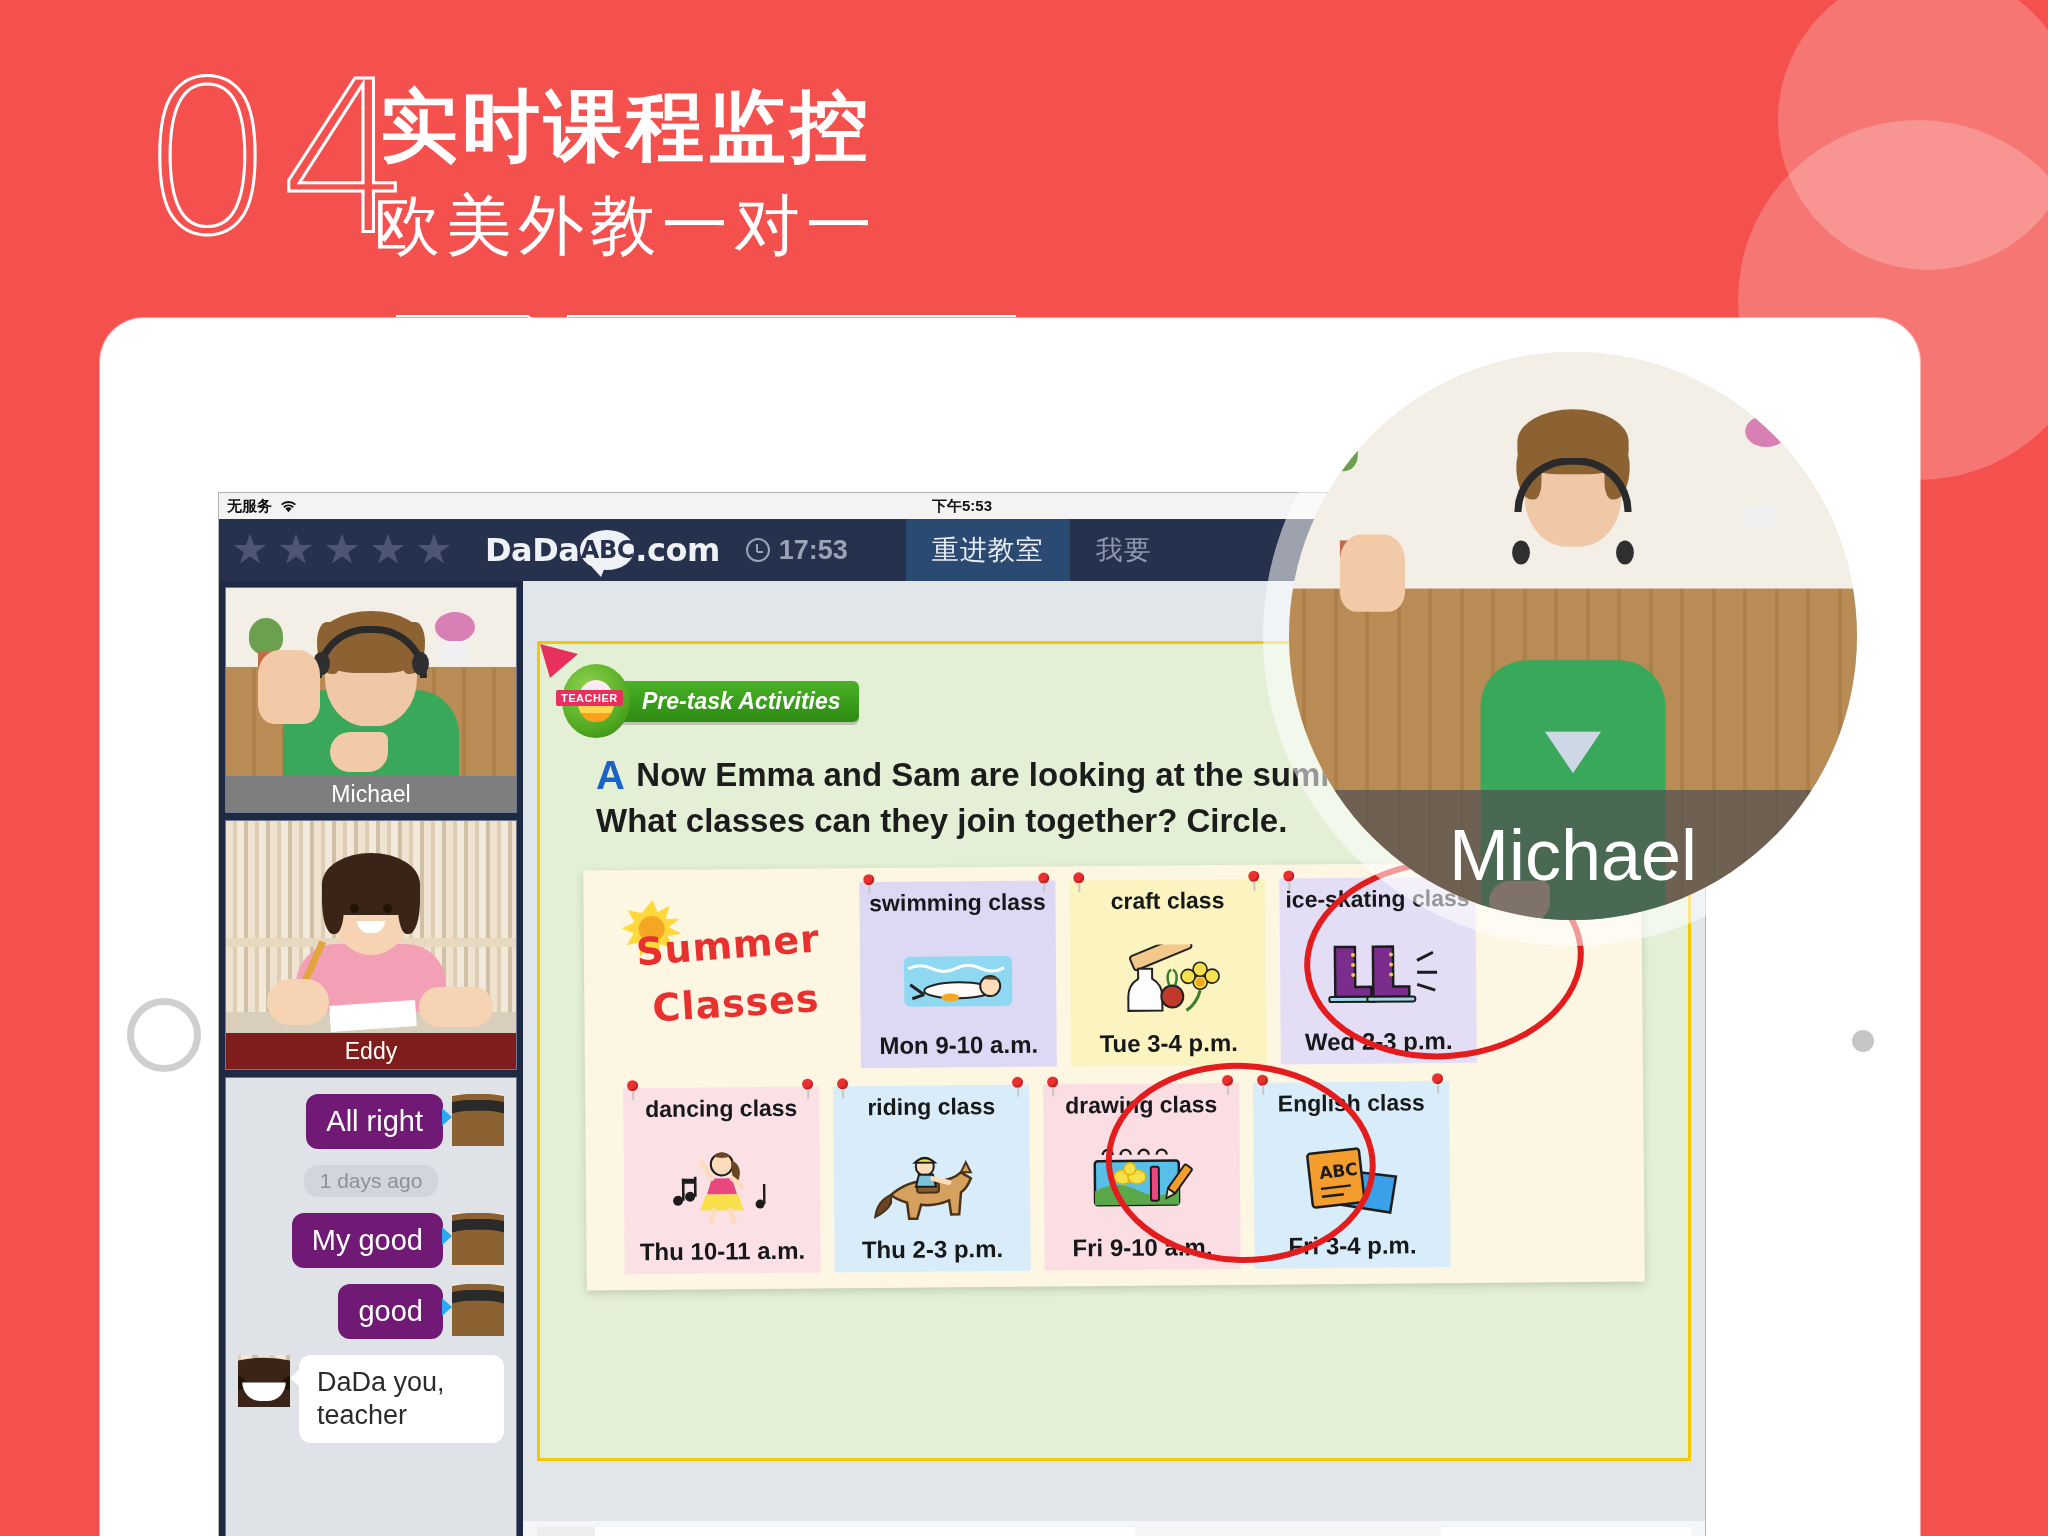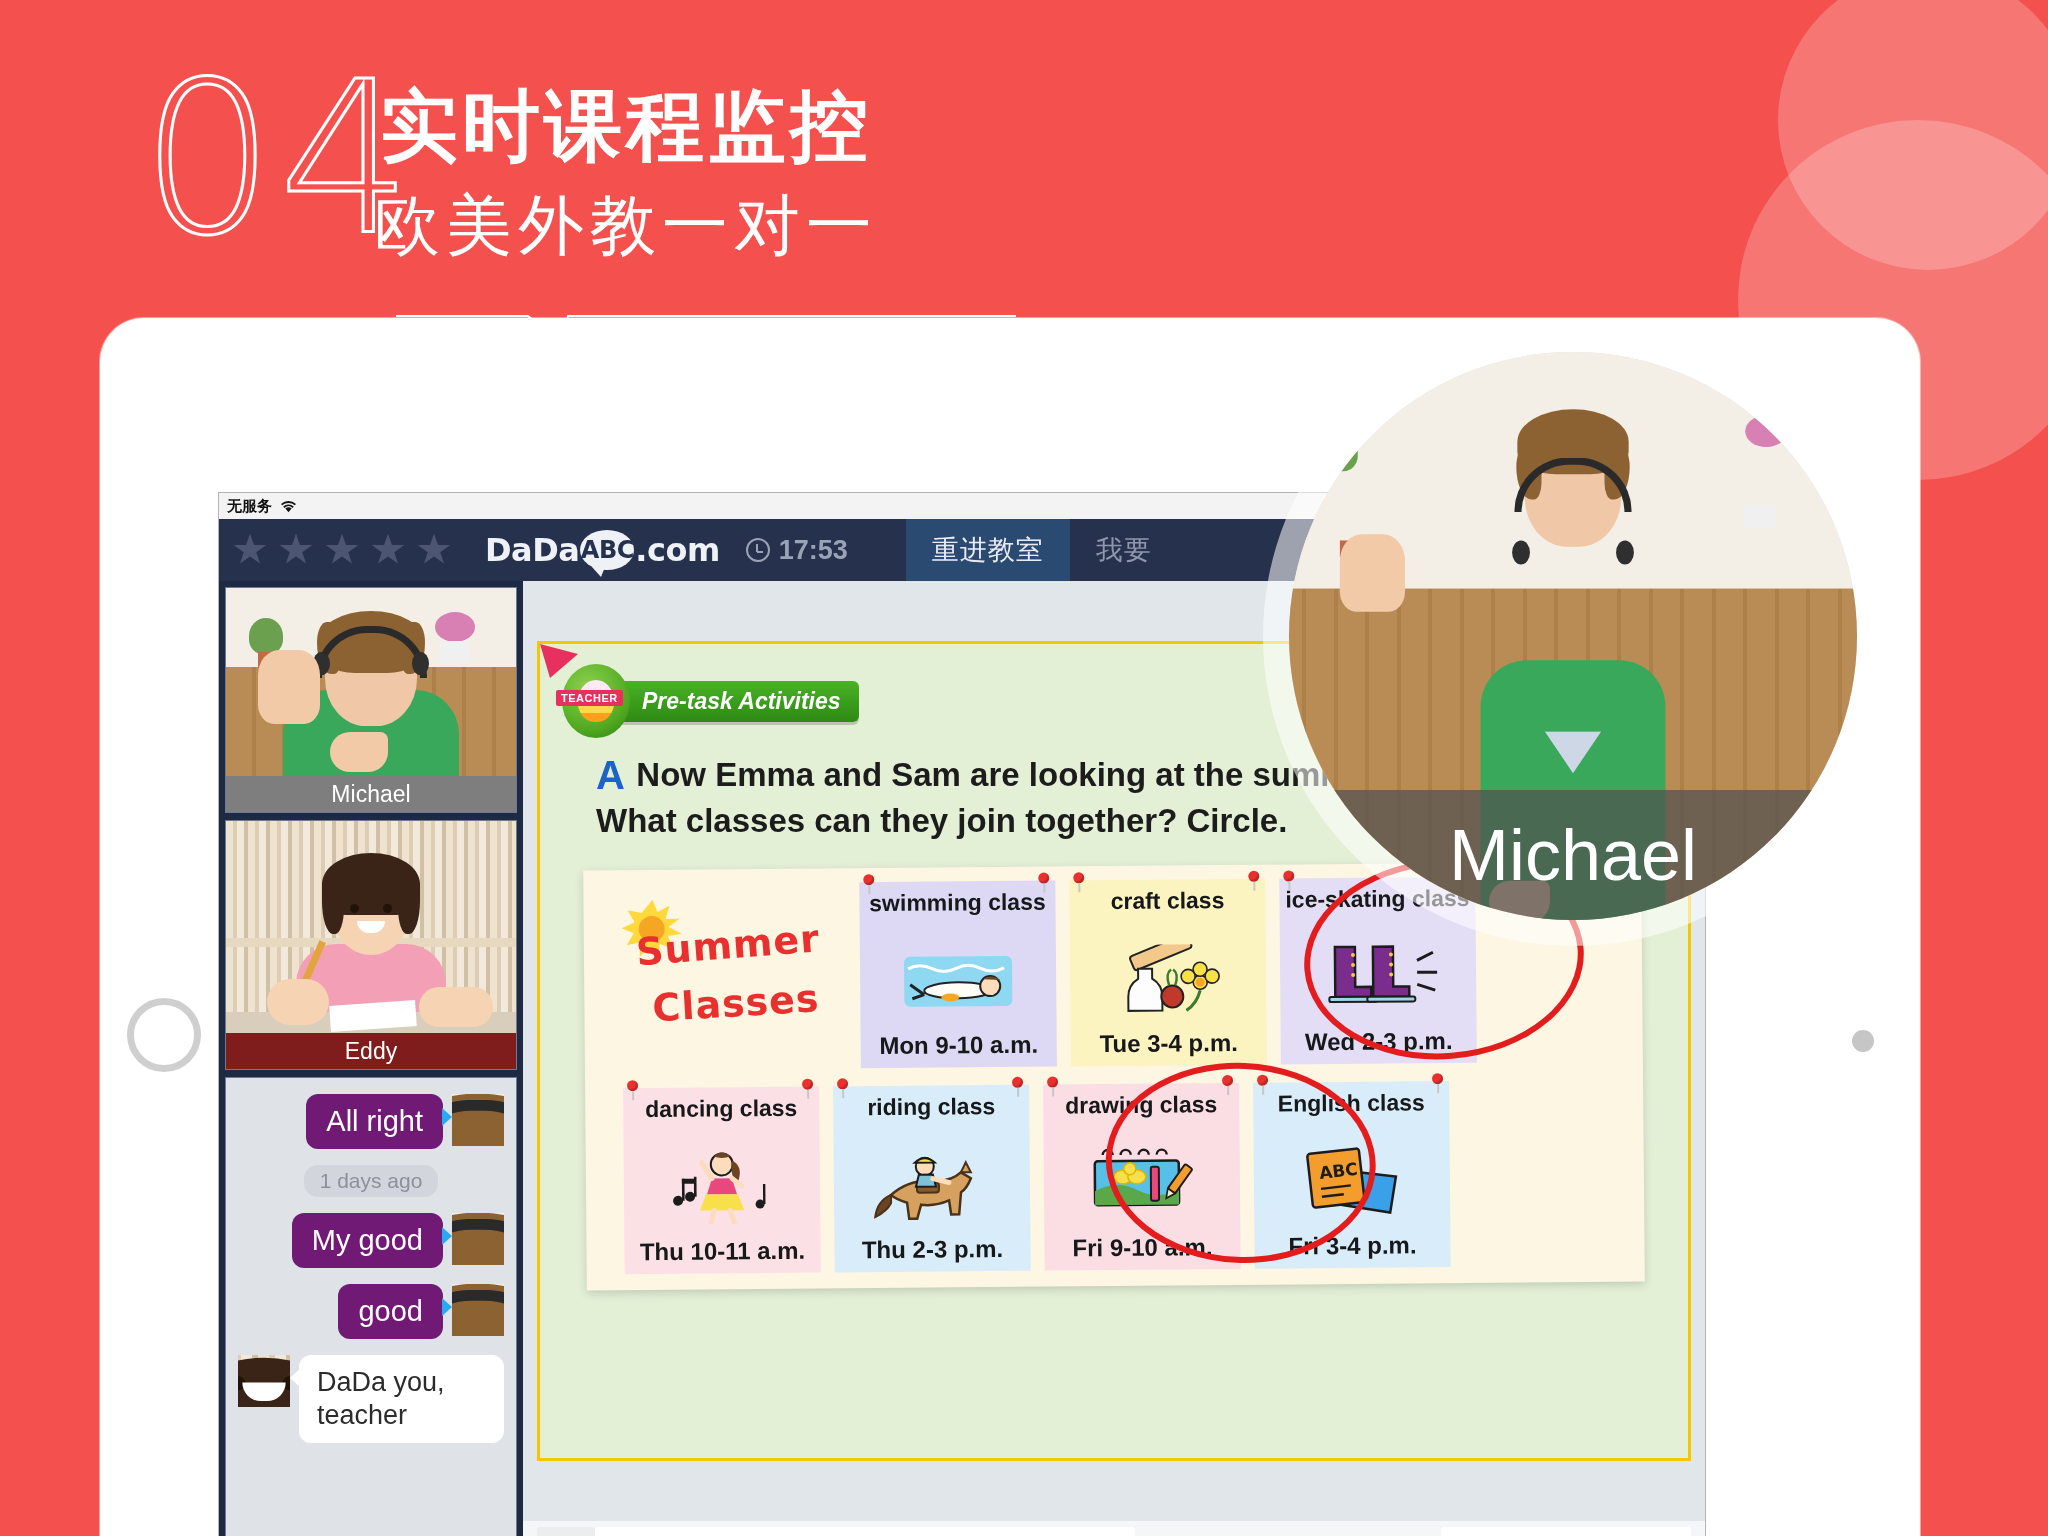--- a/index.html
+++ b/index.html
@@ -349,20 +349,21 @@
 
     <div class="statusbar">
       <div class="sb-left">
         <span>无服务</span>
         <svg width="19" height="14" viewBox="0 0 19 14">
           <path d="M9.5 13.2 L6.4 9.6 a4.8 4.8 0 0 1 6.2 0 Z" fill="#111"></path>
           <path d="M2.6 5.6 a10.5 10.5 0 0 1 13.8 0" stroke="#111" stroke-width="1.8" fill="none"></path>
           <path d="M4.8 8.2 a7.2 7.2 0 0 1 9.4 0" stroke="#111" stroke-width="1.8" fill="none"></path>
         </svg>
       </div>
+      <div class="sb-center">下午5:53</div>
       <div class="sb-right">
         <span>%</span>
         <span class="battery">
             <i></i>
           </span>
       </div>
     </div>
 
     <div class="appbar">
       <div class="stars">

